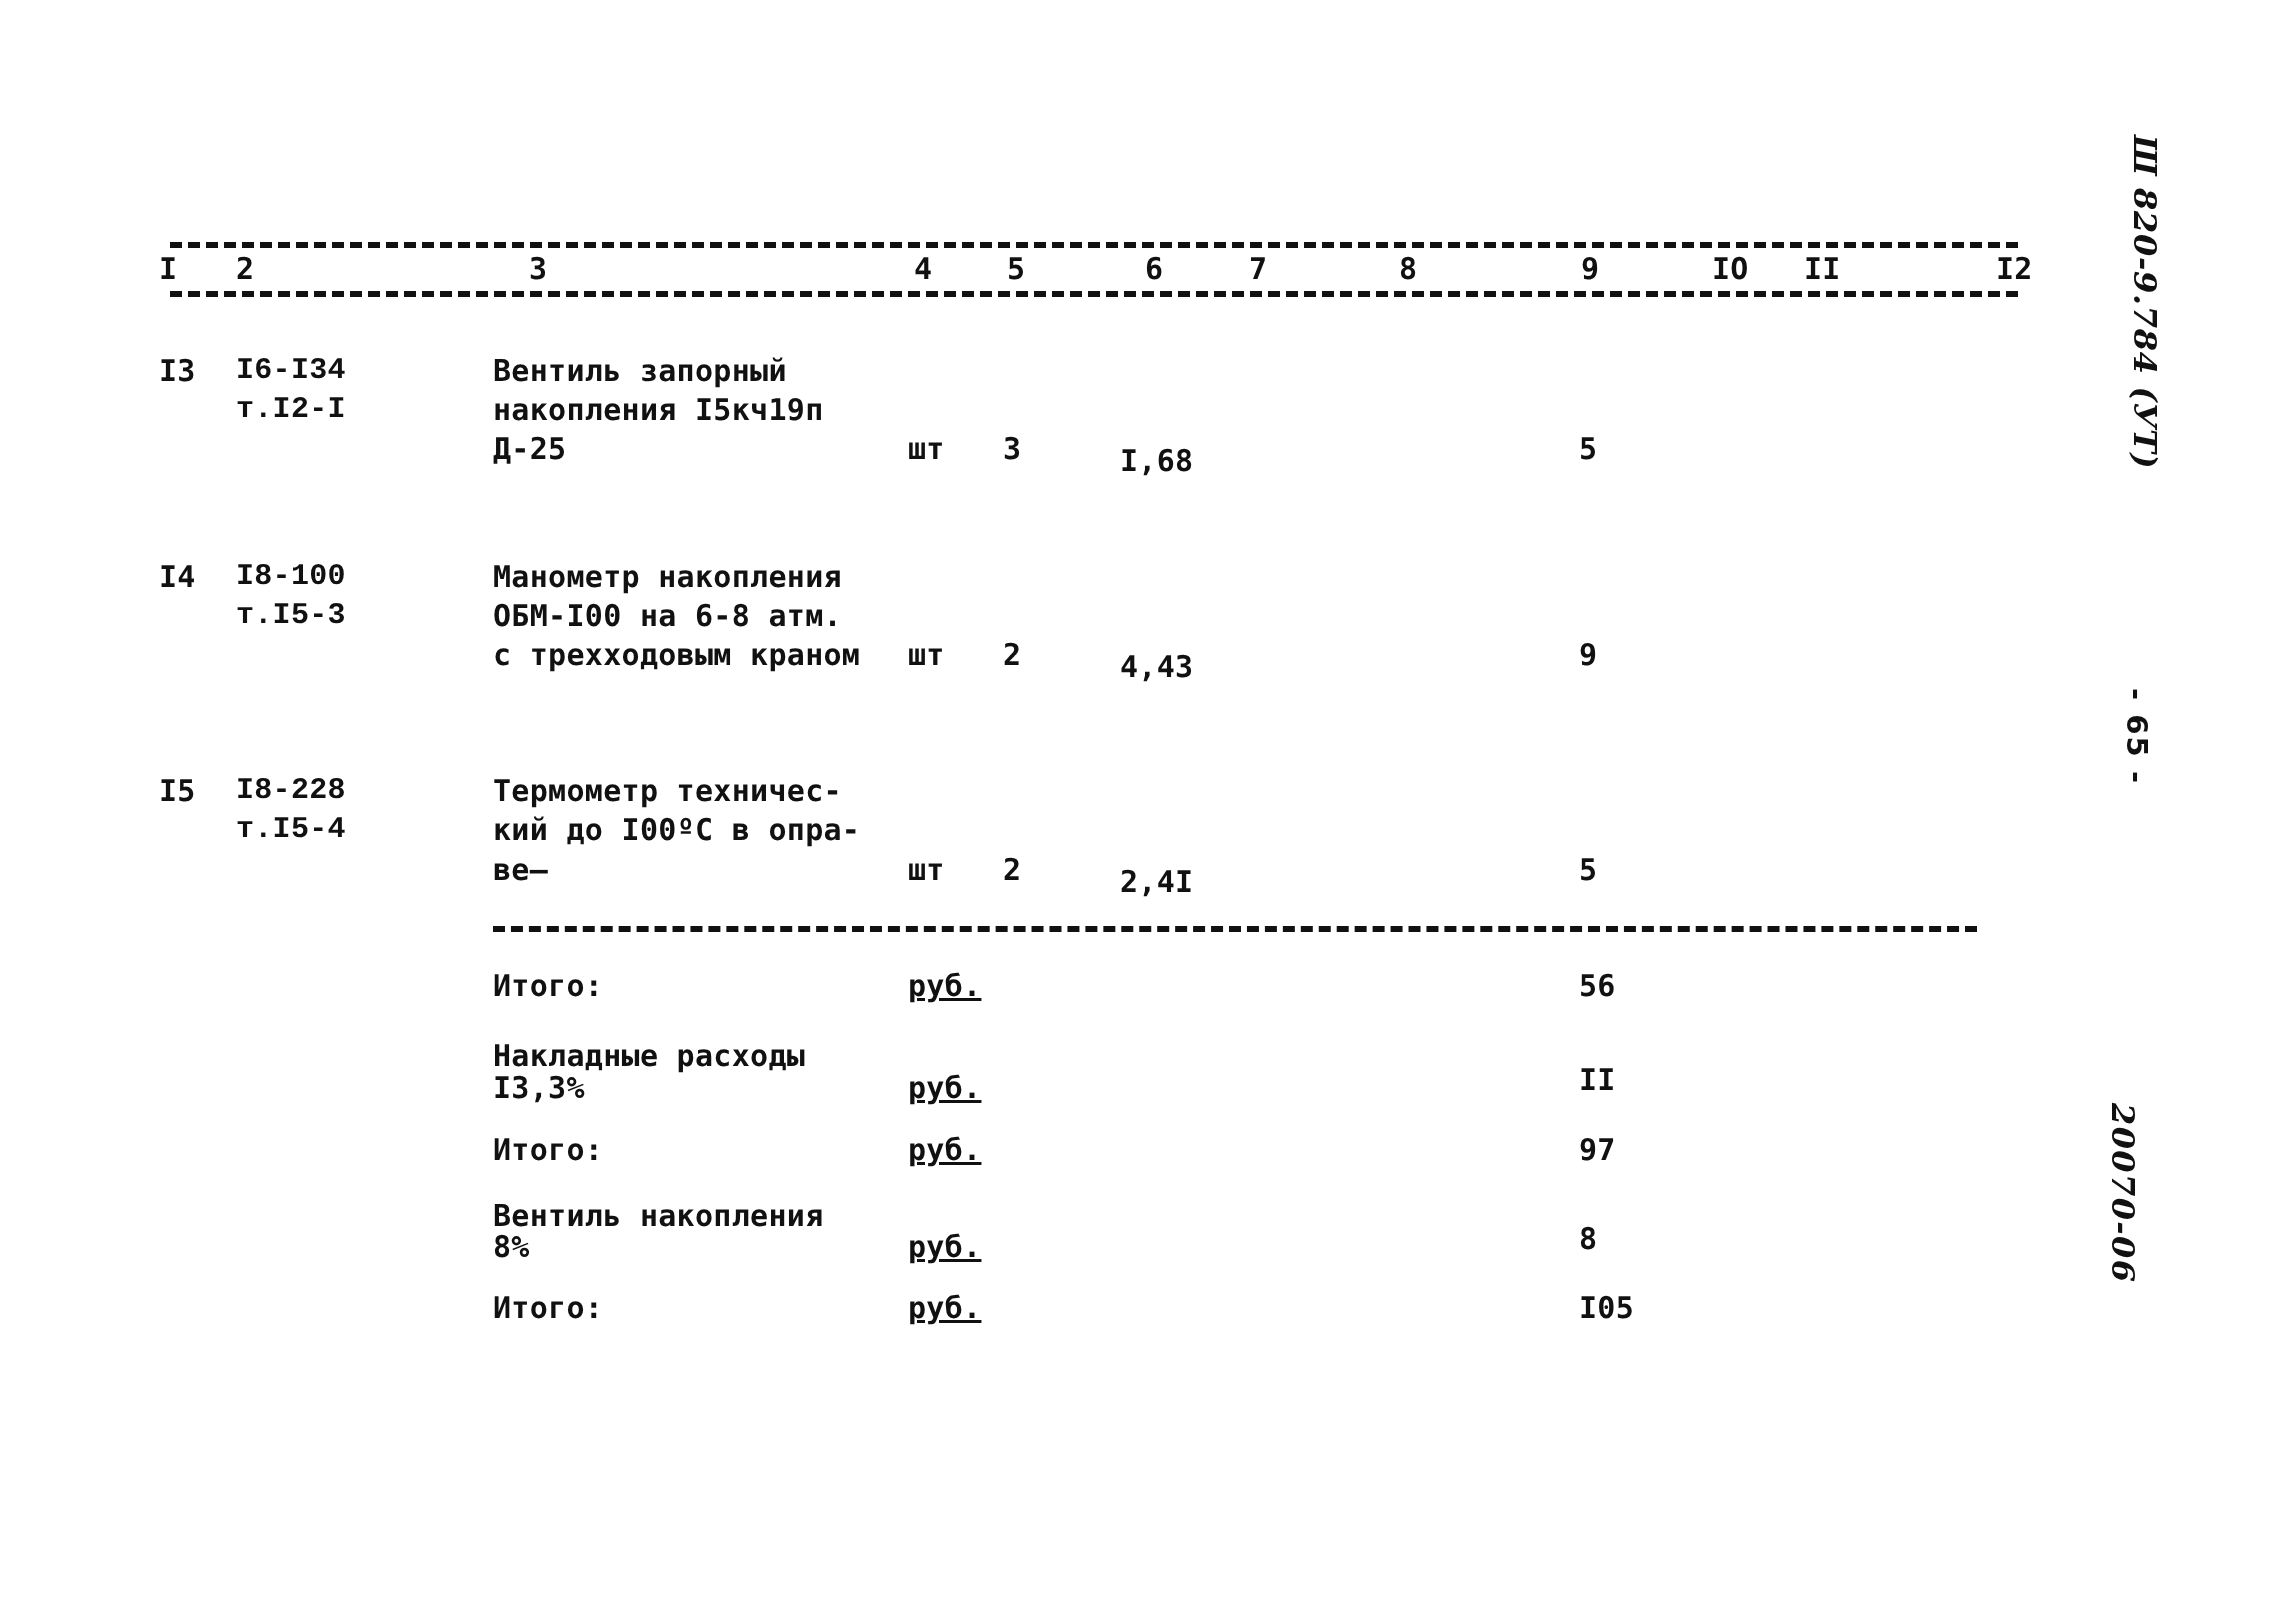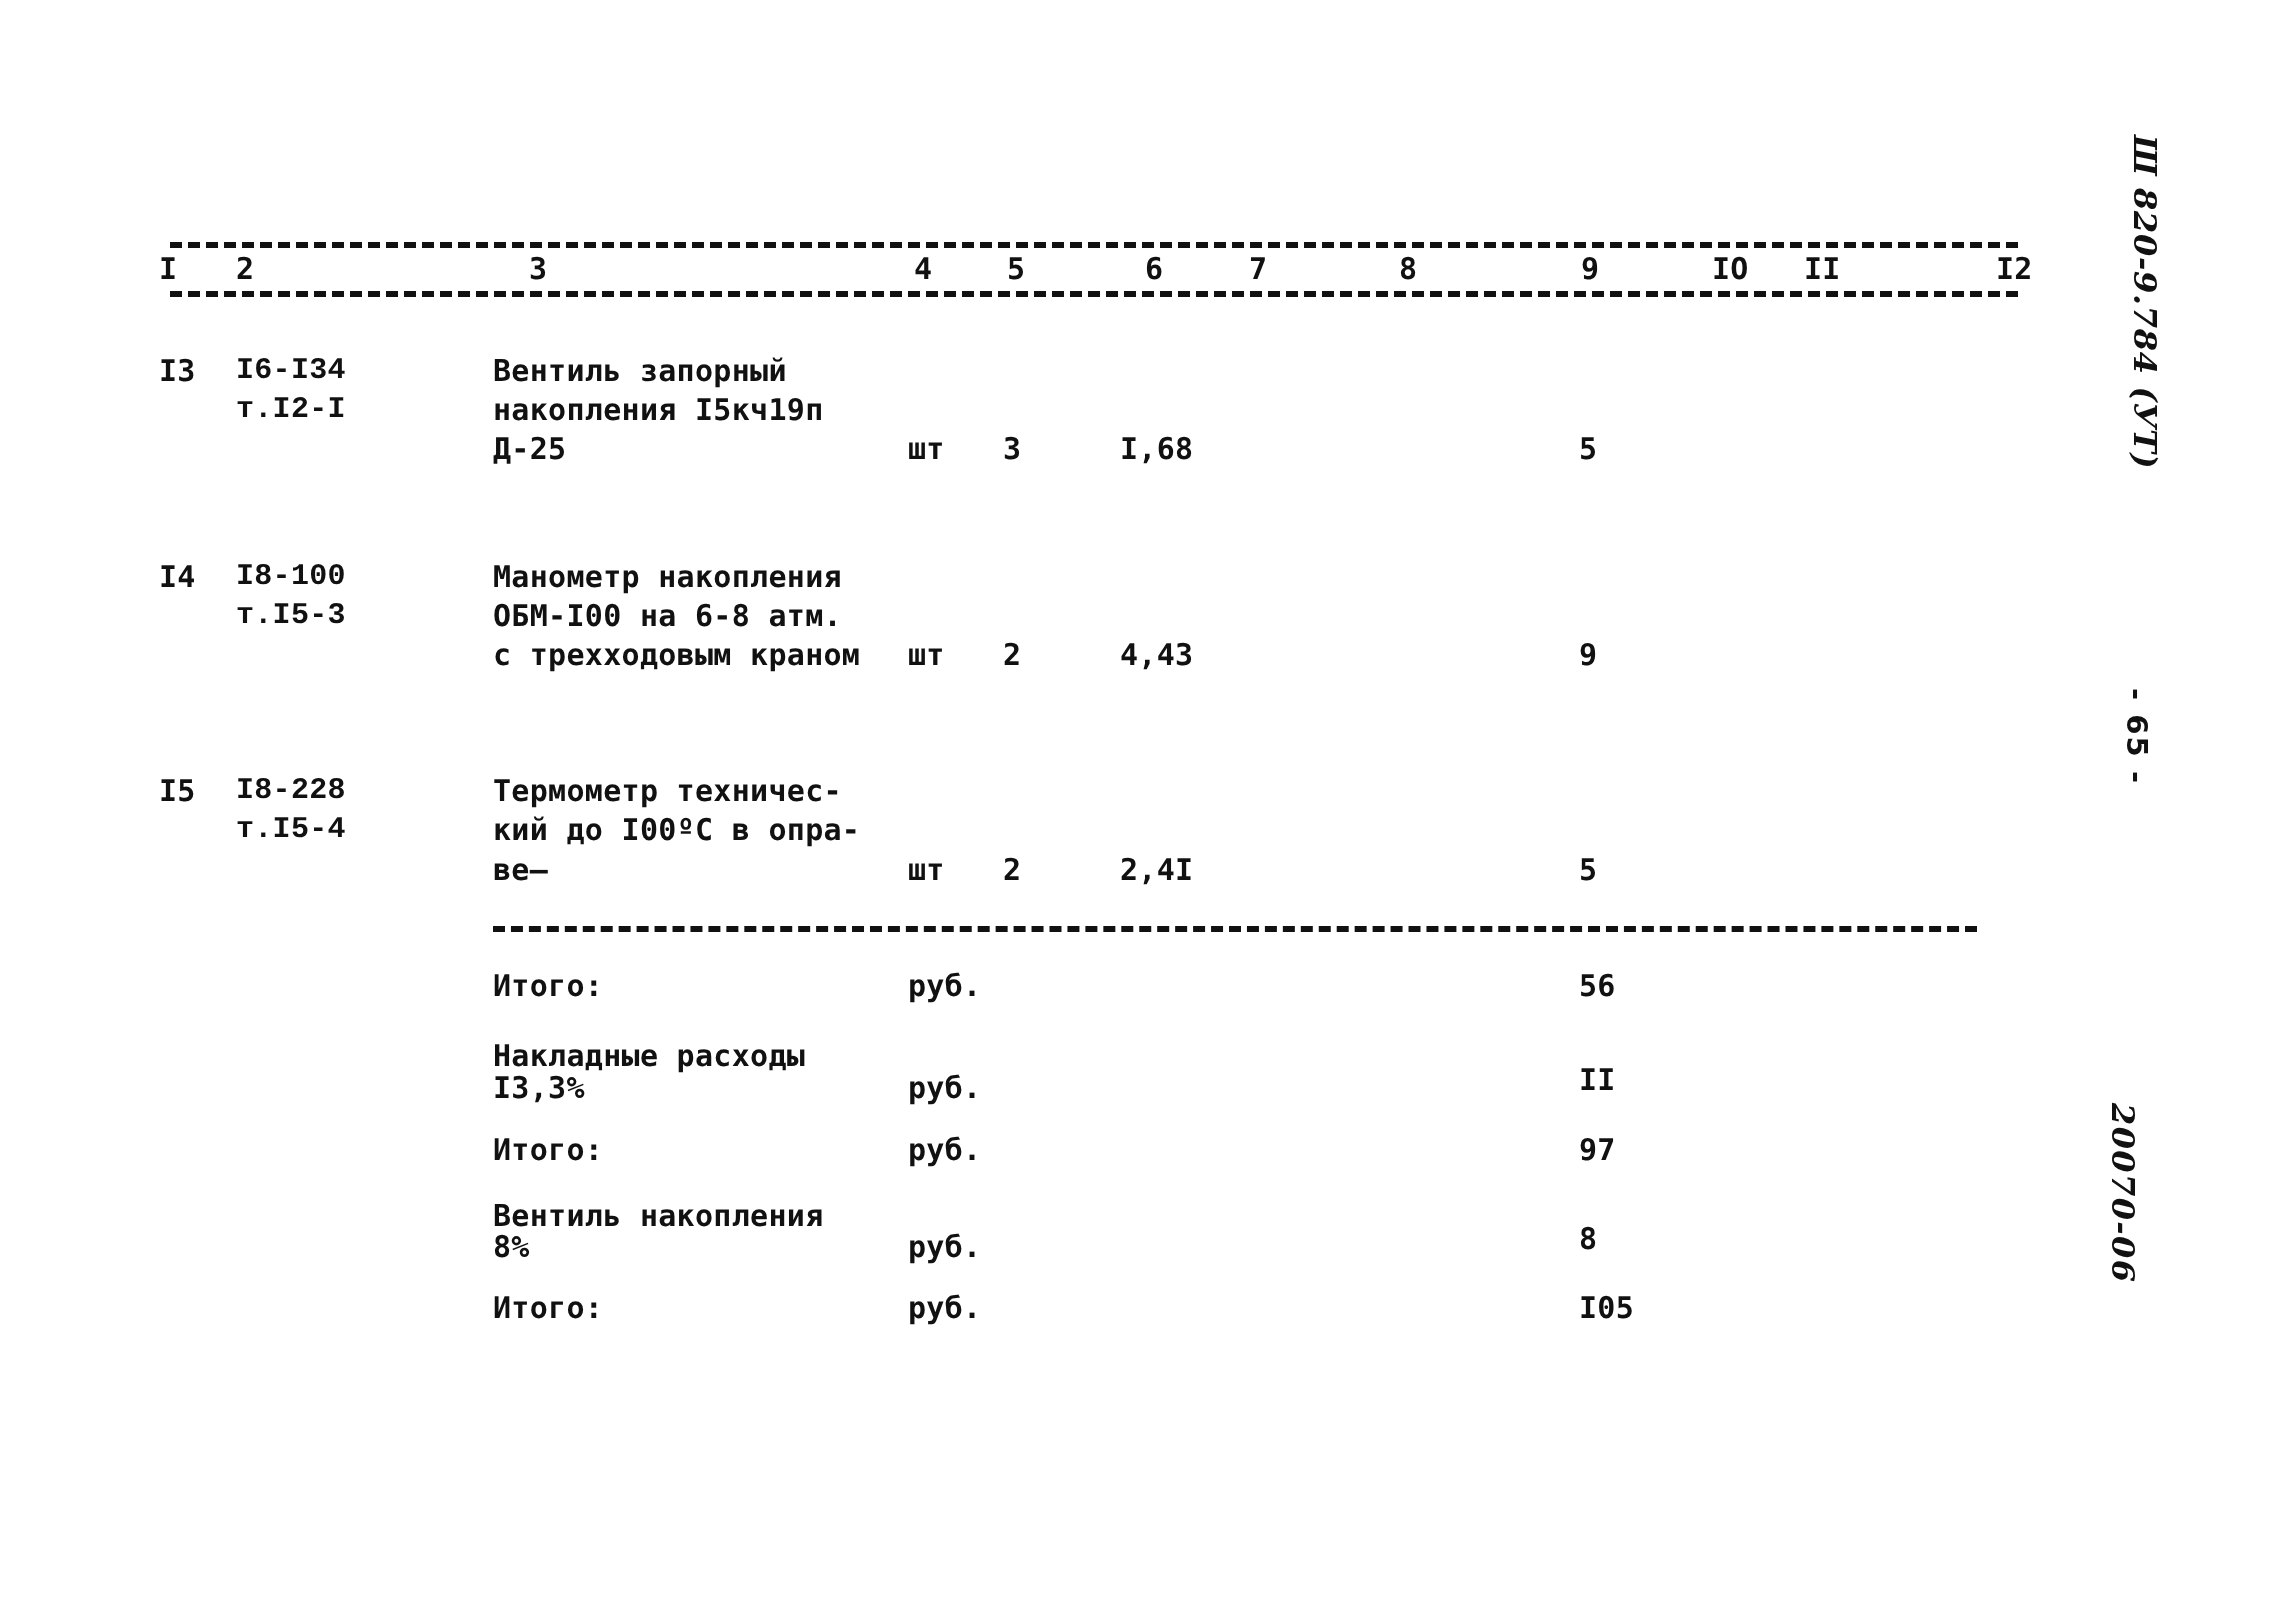--- a/index.html
+++ b/index.html
@@ -61,26 +61,26 @@
   .cell {
     position: absolute;
     font-size: 30px;
     line-height: 39px;
   }
   .c-pos    { left: 159px;  }
   .c-code   { left: 236px; font-family: Liberation Mono, monospace;  }
   .c-name   { left: 493px;  }
   .c-unit   { left: 908px; }
   .c-qty    { left: 1003px; }
-  .c-price  { left: 1120px; }
+  .c-price  { left: 1120px; margin-top: 12px; }
   .c-total  { left: 1579px; }
 
   
   .sum-label { left: 493px;  }
-  .sum-unit  { left: 908px; }
+  .sum-unit  { left: 908px; text-decoration: underline; }
   .sum-val   { left: 1579px; }
 
   
   .rot {
     position: absolute;
     transform-origin: 0 0;
     white-space: nowrap;
     font-weight: 700;
     color: #111111;
   }

